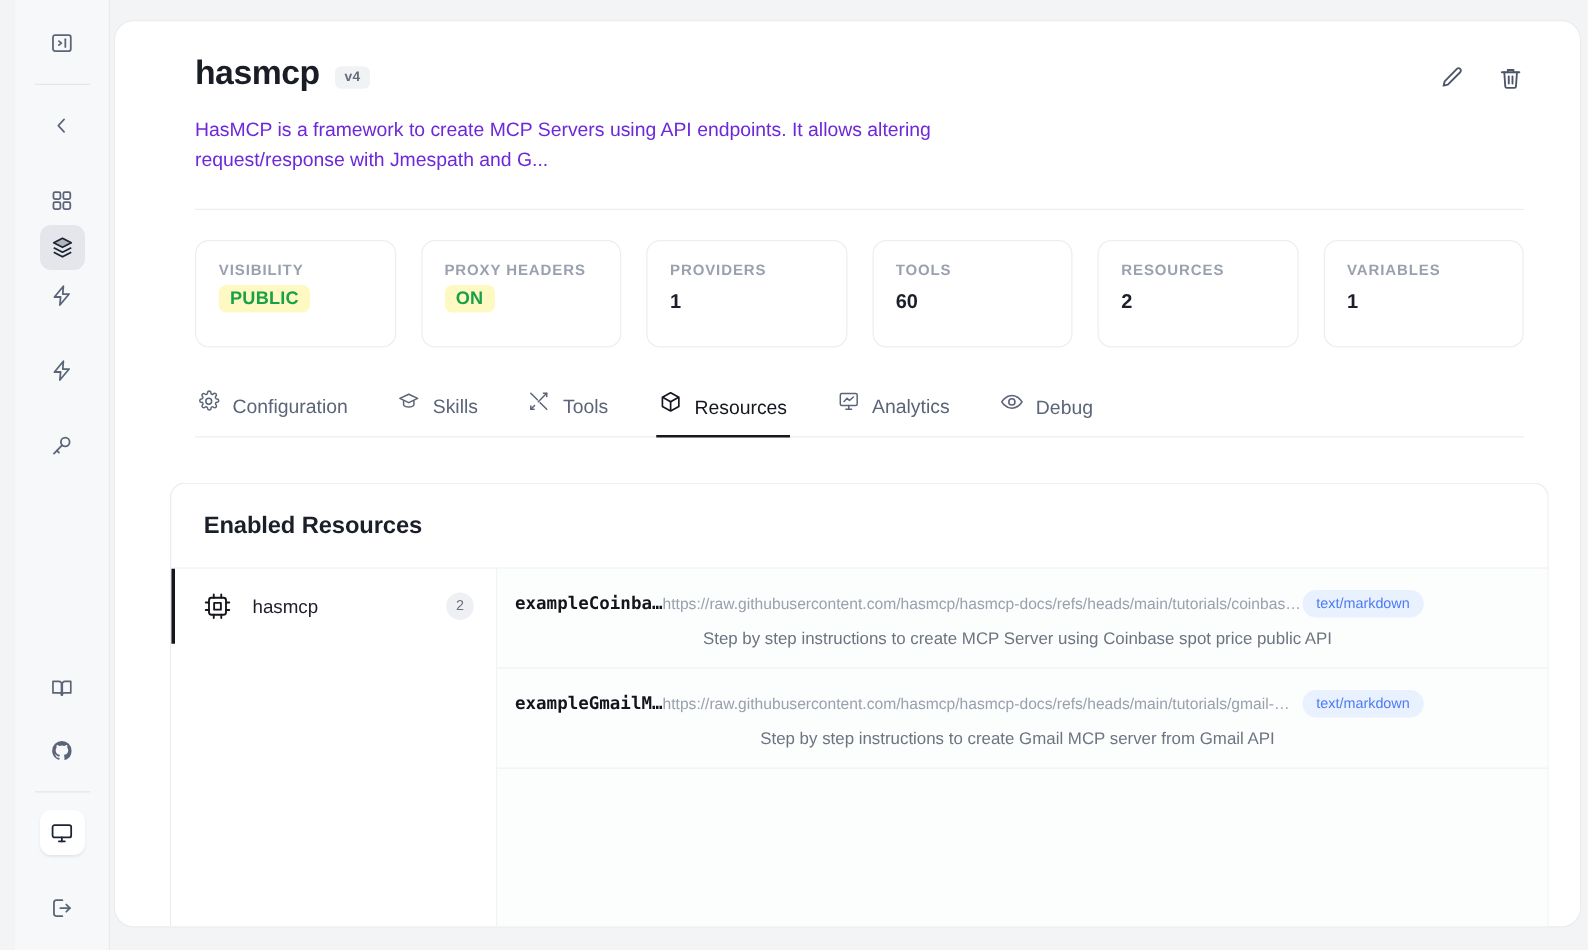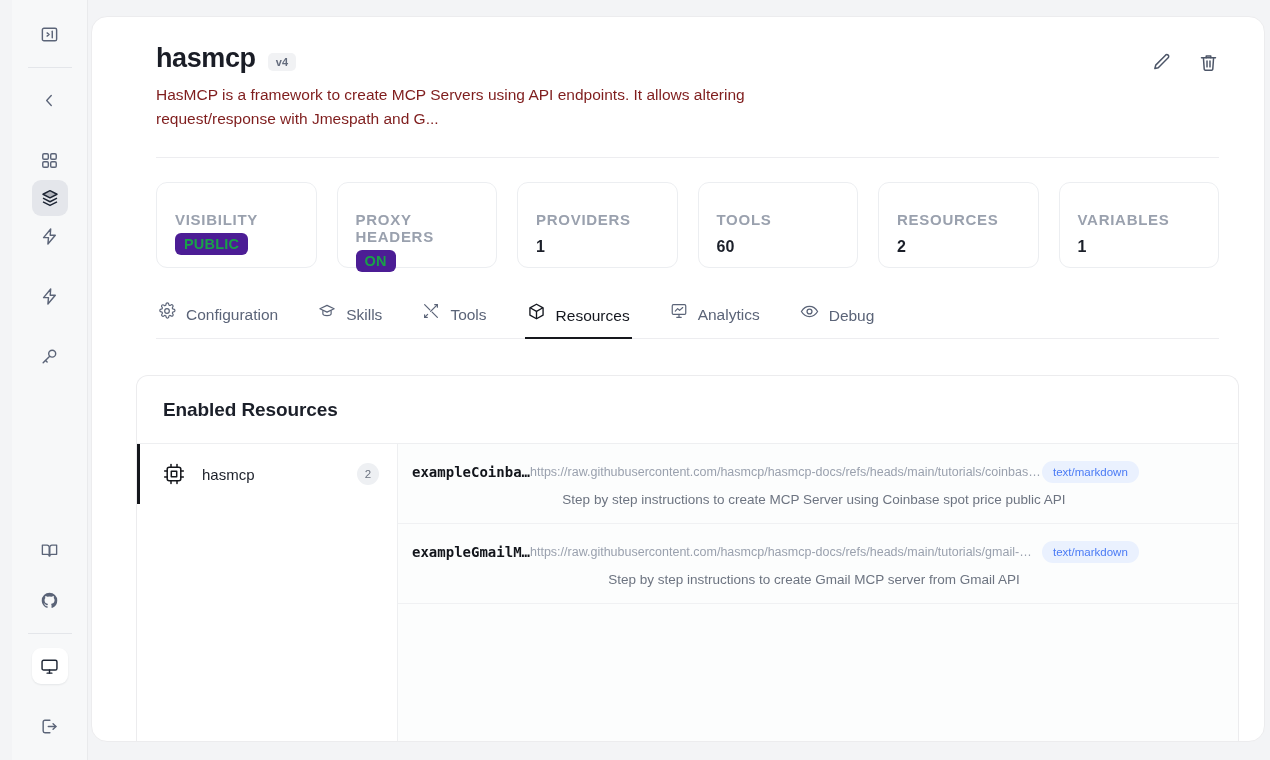--- a/index.html
+++ b/index.html
@@ -51,42 +51,42 @@
   .title {
     font-size: 27px; font-weight: 700; color: #1a1d26; letter-spacing: -0.4px;
     line-height: 1.15;
   }
   .ver-badge {
     background: #f1f2f4; color: #636b7c; border-radius: 5px;
     font-size: 11px; font-weight: 700; padding: 3px 8px; letter-spacing: .2px;
     position: relative; top: 3px;
   }
   .subtitle {
-    margin-top: 9px; font-size: 15.5px; color: #7f1d1d; line-height: 1.52;
+    margin-top: 19px; font-size: 15.5px; color: #6d28d9; line-height: 1.52;
     max-width: 640px;
   }
   .hdr-actions { display: flex; align-items: center; gap: 26px; padding-top: 9px; }
   .icon-btn { color: #4d5668; cursor: pointer; display: flex; }
 
   .hdr-divider { height: 1px; background: #ededf0; margin: 27px 0 0 0; }
 
   
   .stats { display: flex; gap: 20px; margin-top: 24px; }
   .stat {
     flex: 1 1 0; height: 86px;
     border: 1px solid #eceef1; border-radius: 11px;
     padding: 16px 18px 0 18px; background: #fff;
   }
   .stat-label {
-    font-size: 15px; font-weight: 700; color: #9aa1ae;
-    letter-spacing: .72px; text-transform: uppercase; margin-top: 12px;
+    font-size: 12px; font-weight: 700; color: #9aa1ae;
+    letter-spacing: .72px; text-transform: uppercase;
   }
   .stat-value { margin-top: 10px; font-size: 16px; font-weight: 700; color: #1b1f29; }
   .stat-pill {
-    display: inline-block; background: #4c1d95; color: #19a148;
+    display: inline-block; background: #fef9c3; color: #19a148;
     font-size: 14.5px; font-weight: 700; border-radius: 6px; padding: 3px 9px;
     margin-top: 5px; letter-spacing: .2px; text-align: right;
   }
 
   
   .tabs { display: flex; gap: 36px; margin-top: 30px; position: relative; }
   .tab {
     display: flex; align-items: flex-end; gap: 10px;
     padding: 4px 2px 14px 2px; cursor: pointer;
     color: #5b6478; font-size: 15.5px;

